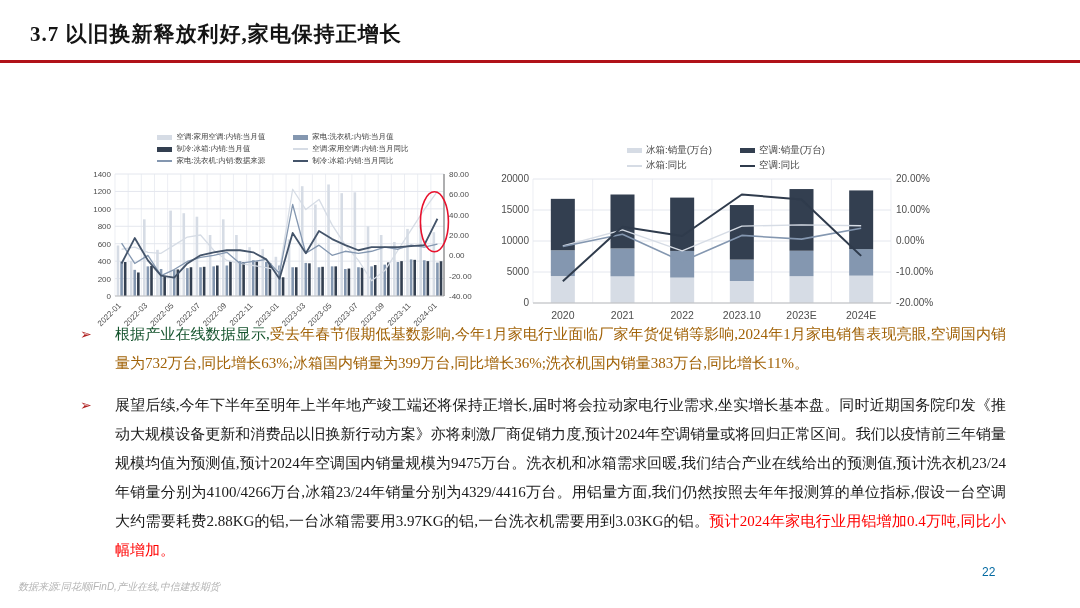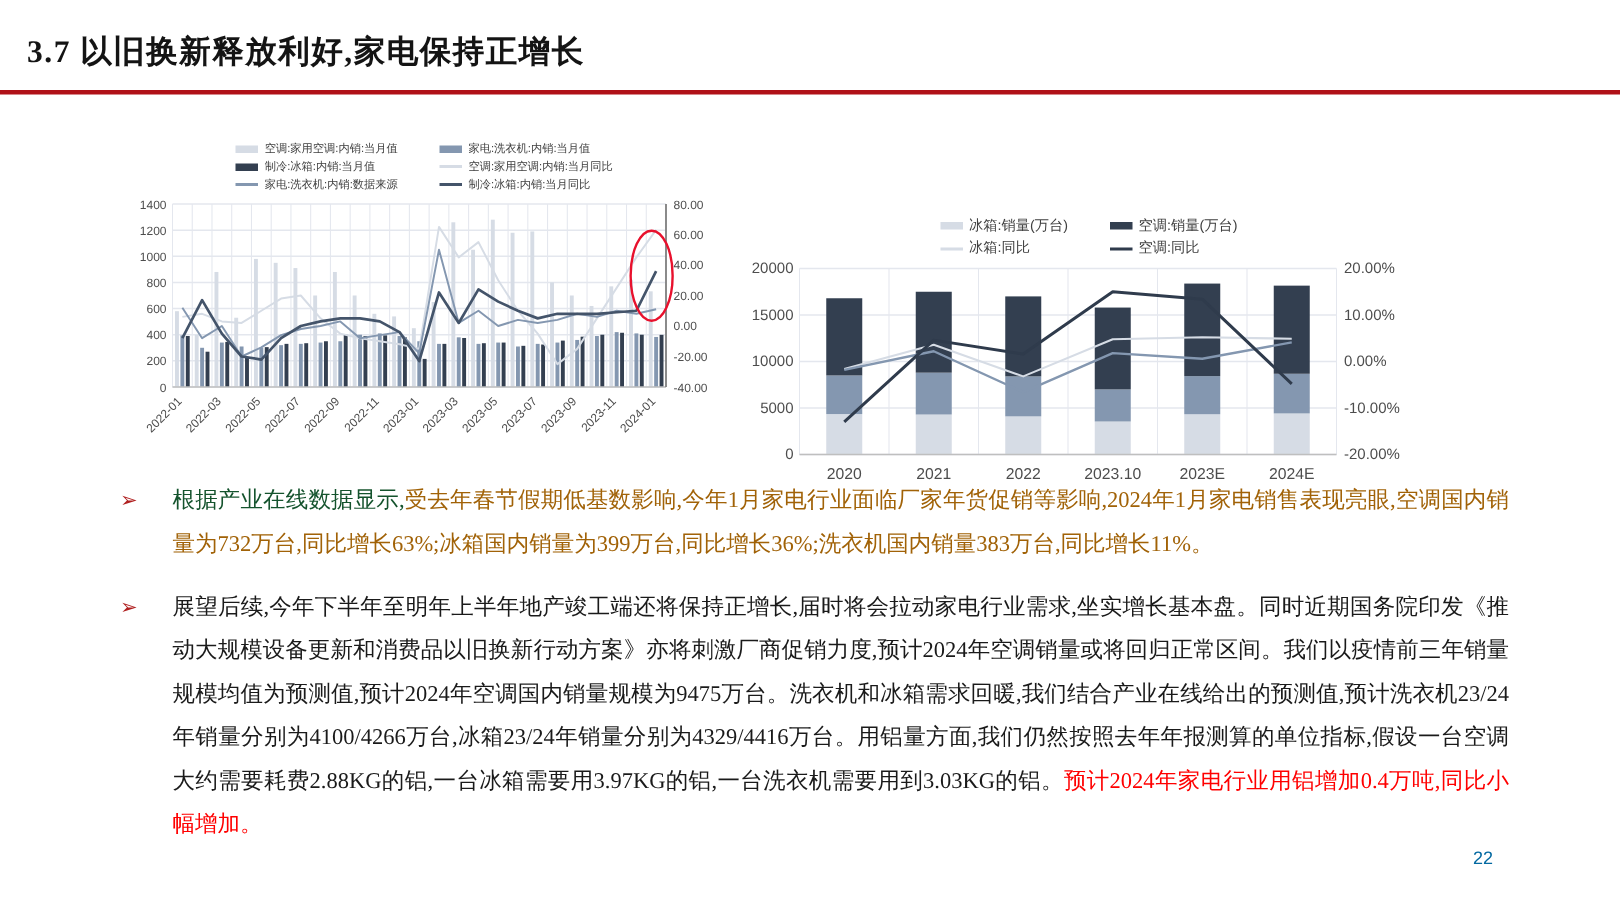--- a/index.html
+++ b/index.html
@@ -1,18 +1,18 @@
 <!DOCTYPE html>
 <html><head>
 <meta charset="utf-8">
 <style>
   html,body{margin:0;padding:0;background:#fff;}
   .slide{position:relative;width:1080px;height:608px;background:#ffffff;overflow:hidden;
          font-family:"Liberation Serif",serif;}
-  .title{position:absolute;left:18px;top:20px;font-size:21px;font-weight:bold;color:#141414;letter-spacing:1px;}
+  .title{position:absolute;left:30px;top:20px;font-size:21px;font-weight:bold;color:#141414;letter-spacing:1px;}
   .rule{position:absolute;left:0;top:60px;width:1080px;height:3px;background:#b01118;}
   .chart{position:absolute;}
   .chart .legend{display:flex;justify-content:center;align-items:flex-start;gap:28px;
                  font-family:"Liberation Sans",sans-serif;color:#404040;margin-bottom:2px;}
   .chart .legend .col{display:flex;flex-direction:column;gap:2px;}
   .lg-item{display:flex;align-items:center;gap:4px;white-space:nowrap;}
   .sw-bar{display:inline-block;width:15px;height:5px;flex:0 0 auto;}
   .sw-line{display:inline-block;width:15px;height:2px;flex:0 0 auto;}
   .bullets{position:absolute;left:78px;top:320px;width:928px;}
   .bullet{position:relative;padding-left:37px;font-size:15px;line-height:29px;
@@ -25,21 +25,21 @@
   svg text{font-family:"Liberation Sans",sans-serif;}
 </style>
 </head>
 <body>
 
 <div class="slide">
   <div class="title">3.7 以旧换新释放利好,家电保持正增长</div>
   <div class="rule" style="background: rgb(176, 17, 24);"></div>
 
   <div class="chart" style="left:85px;top:94px;width:396px;">
-    <div class="legend" style="font-size: 7.5px;">
+    <div class="legend" style="font-size: 7.5px; margin-top: 38px;">
         <div class="col">
           <span class="lg-item">
             <span class="sw-bar" style="background: rgb(214, 220, 229);"></span>
             <span>空调:家用空调:内销:当月值</span>
           </span>
           <span class="lg-item">
             <span class="sw-bar" style="background: rgb(51, 63, 80);"></span>
             <span>制冷:冰箱:内销:当月值</span>
           </span>
           <span class="lg-item">
@@ -290,14 +290,15 @@
     <div class="bullet">
       <span class="mk" style="color: rgb(176, 32, 32);">➢</span>
       <span><span style="color: #14532d;">根据产业在线数据显示,</span><span style="color: #a16207;">受去年春节假期低基数影响,今年1月家电行业面临厂家年货促销等影响,2024年1月家电销售表现亮眼,空调国内销量为732万台,同比增长63%;冰箱国内销量为399万台,同比增长36%;洗衣机国内销量383万台,同比增长11%。</span></span>
     </div>
     <div class="bullet">
       <span class="mk" style="color: rgb(176, 32, 32);">➢</span>
       <span><span style="color: rgb(26, 26, 26);">展望后续,今年下半年至明年上半年地产竣工端还将保持正增长,届时将会拉动家电行业需求,坐实增长基本盘。同时近期国务院印发《推动大规模设备更新和消费品以旧换新行动方案》亦将刺激厂商促销力度,预计2024年空调销量或将回归正常区间。我们以疫情前三年销量规模均值为预测值,预计2024年空调国内销量规模为9475万台。洗衣机和冰箱需求回暖,我们结合产业在线给出的预测值,预计洗衣机23/24年销量分别为4100/4266万台,冰箱23/24年销量分别为4329/4416万台。用铝量方面,我们仍然按照去年年报测算的单位指标,假设一台空调大约需要耗费2.88KG的铝,一台冰箱需要用3.97KG的铝,一台洗衣机需要用到3.03KG的铝。</span><span style="color: rgb(255, 0, 0);">预计2024年家电行业用铝增加0.4万吨,同比小幅增加。</span></span>
     </div>
   </div>
 
+  <div class="footer">数据来源:同花顺iFinD,产业在线,中信建投期货</div>
   <div class="pageno">22</div>
 </div>
 
 </body></html>

